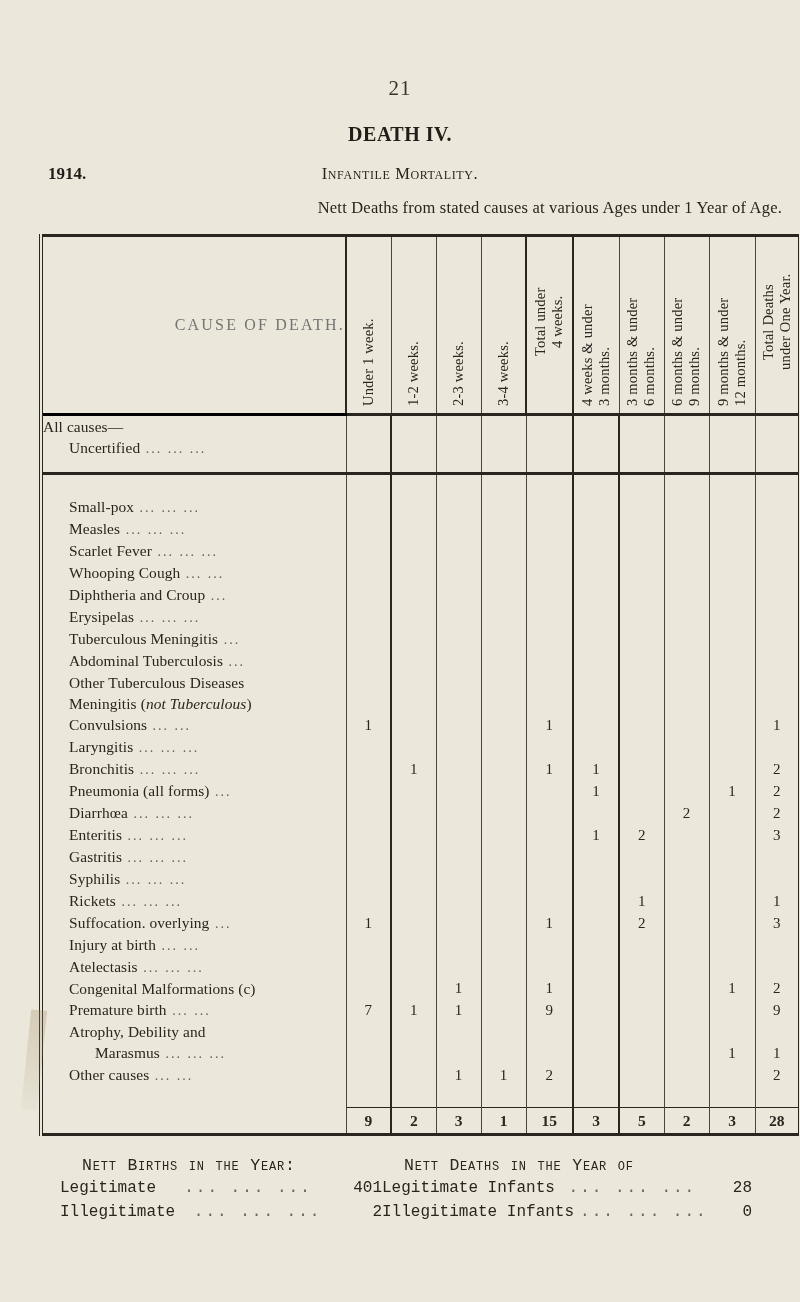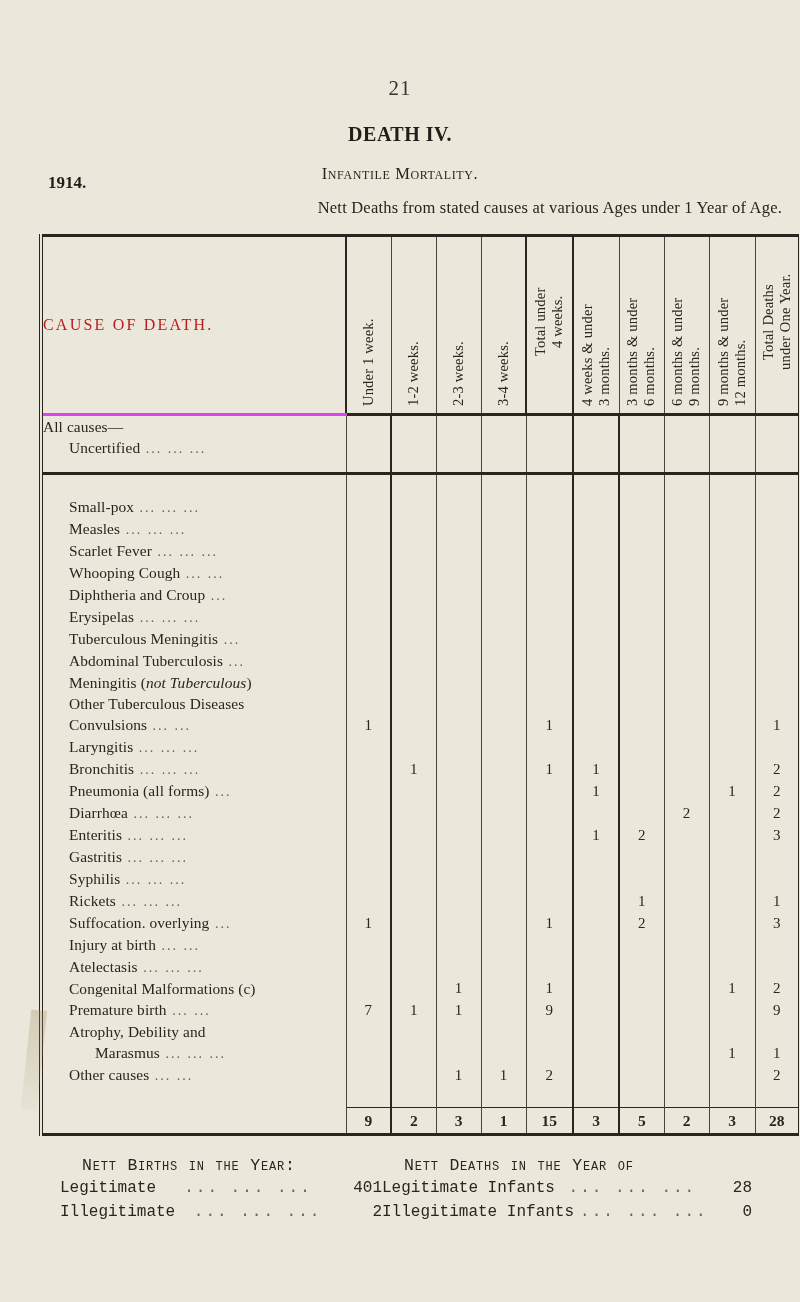--- a/index.html
+++ b/index.html
@@ -32,21 +32,21 @@
     margin-top:22px;
     color:#221d18;
   }
   .subtitle-row{
     position:relative;
     margin-top:18px;
     height:22px;
   }
   .year{
     position:absolute;
-    left:30px;top:9px;
+    left:30px;top:0;
     font-size:17px;
     font-weight:bold;
     color:#221d18;
   }
   .subtitle{
     text-align:center;
     font-size:16.5px;
     letter-spacing:0.6px;
     font-variant:small-caps;
     color:#2a241e;
@@ -86,25 +86,25 @@
   
   .hd{
     height:176px;
     border-bottom:3px solid #2b251f;
     border-left:1px solid #4a443c;
     text-align:center;
     position:relative;
   }
   .hd.thick{border-left:2.5px solid #2b251f;}
   .hd-cause{
-    border-bottom:3px solid #d946ef;
-    text-align:left;
+    border-bottom:3px solid #000000;
+    text-align:right;
     font-size:16px;
     letter-spacing:2.2px;
-    color:#b91c1c;
+    color:#737373;
   }
   .vert{
     writing-mode:vertical-rl;
     transform:rotate(180deg);
     white-space:pre-line;
     display:inline-block;
     font-size:14.5px;
     line-height:1.18;
     letter-spacing:0.2px;
     color:#2b251f;
@@ -403,34 +403,34 @@
             <td class="num"></td>
             <td class="num"></td>
             <td class="num"></td>
             <td class="num thick"></td>
             <td class="num thick"></td>
             <td class="num"></td>
             <td class="num"></td>
             <td class="num"></td>
           </tr>
           <tr>
+            <td class="lbl"><span class="ind">Other Tuberculous Diseases</span></td>
+            <td class="num"></td>
+            <td class="num thick"></td>
+            <td class="num"></td>
+            <td class="num"></td>
+            <td class="num"></td>
+            <td class="num thick"></td>
+            <td class="num thick"></td>
+            <td class="num"></td>
+            <td class="num"></td>
+            <td class="num"></td>
+          </tr>
+          <tr>
             <td class="lbl"><span class="ind">Meningitis (<i>not Tuberculous</i>)</span></td>
-            <td class="num"></td>
-            <td class="num thick"></td>
-            <td class="num"></td>
-            <td class="num"></td>
-            <td class="num"></td>
-            <td class="num thick"></td>
-            <td class="num thick"></td>
-            <td class="num"></td>
-            <td class="num"></td>
-            <td class="num"></td>
-          </tr>
-          <tr>
-            <td class="lbl"><span class="ind">Other Tuberculous Diseases</span></td>
             <td class="num"></td>
             <td class="num thick"></td>
             <td class="num"></td>
             <td class="num"></td>
             <td class="num"></td>
             <td class="num thick"></td>
             <td class="num thick"></td>
             <td class="num"></td>
             <td class="num"></td>
             <td class="num"></td>

